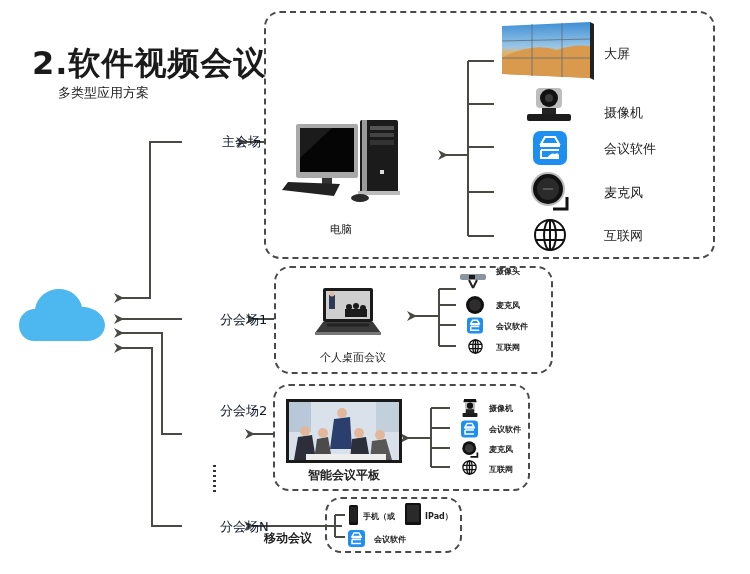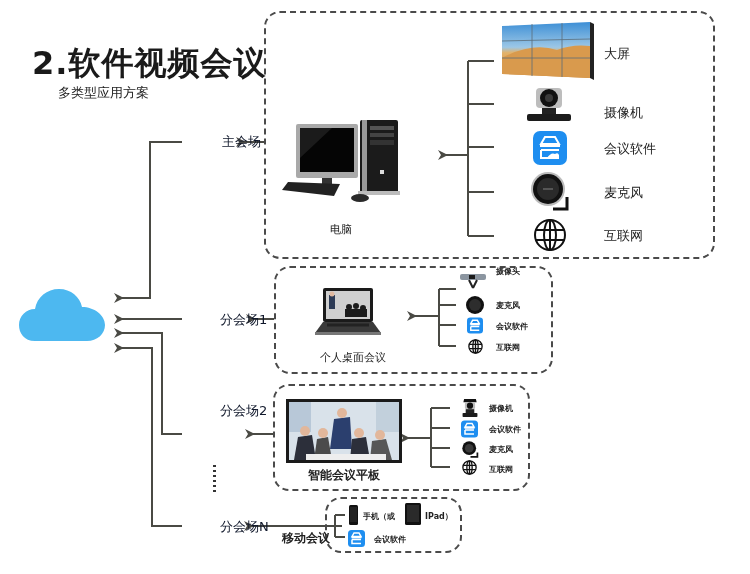--- a/index.html
+++ b/index.html
@@ -255,13 +255,13 @@
   <rect x="2" y="2" width="12" height="17" fill="#2a2a2a"></rect>
 </svg>
 <div class="dev-lbl-s" style="left:425px;top:511px">IPad）</div>
 
 <svg class="abs" style="left:348px;top:530px" width="17" height="17" viewBox="0 0 34 34">
   <rect x="0" y="0" width="34" height="34" rx="7" fill="#1e8ef0"></rect>
   <path d="M8,13 L12,6 L22,6 L26,13 Z M7,15 L27,15 M8,19 L26,19 M8,19 L8,27 L26,27" stroke="#fff" stroke-width="3" fill="none"></path>
 </svg>
 <div class="dev-lbl-s" style="left:374px;top:534px">会议软件</div>
 
-<div class="cap-b" style="left:282px;top:530px">移动会议</div>
+<div class="cap-b" style="left:264px;top:530px">移动会议</div>
 
 </body></html>

